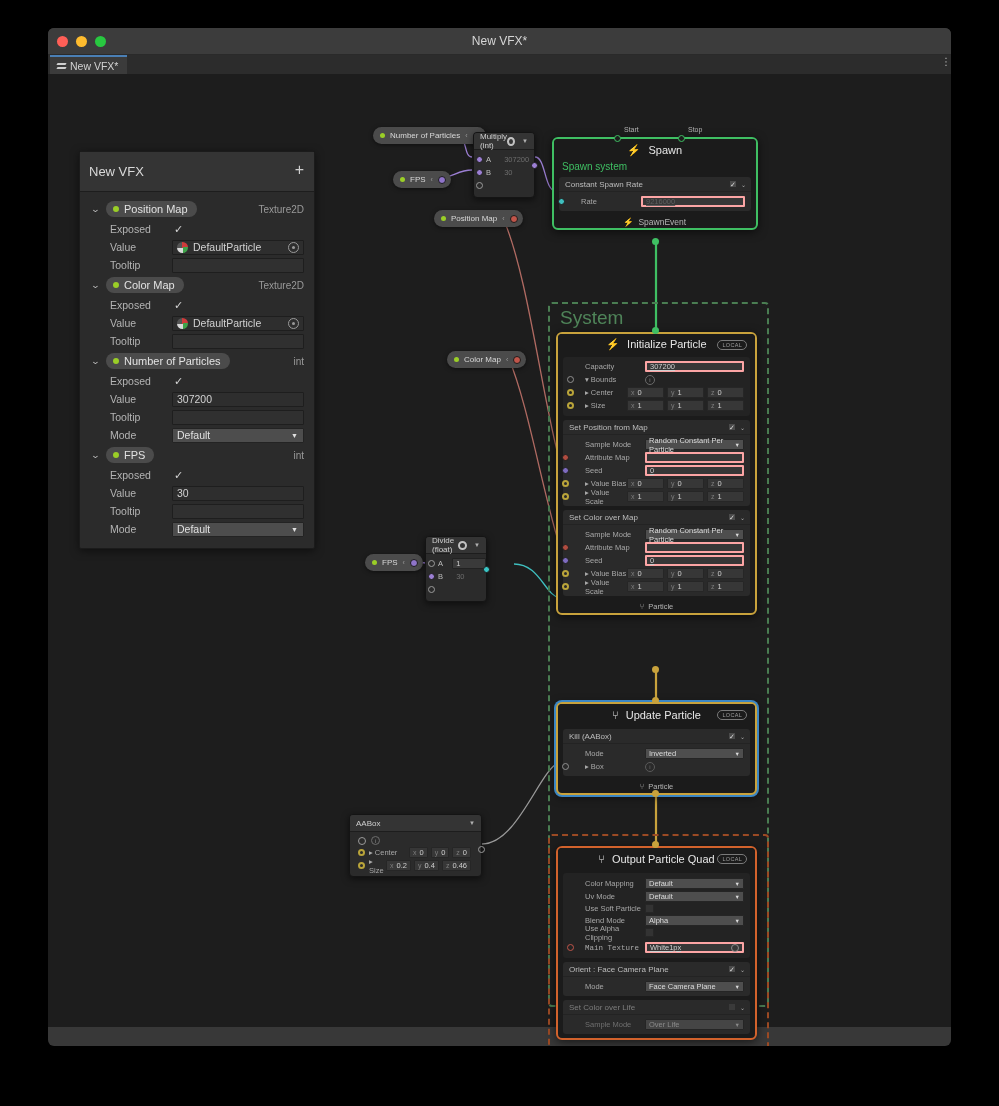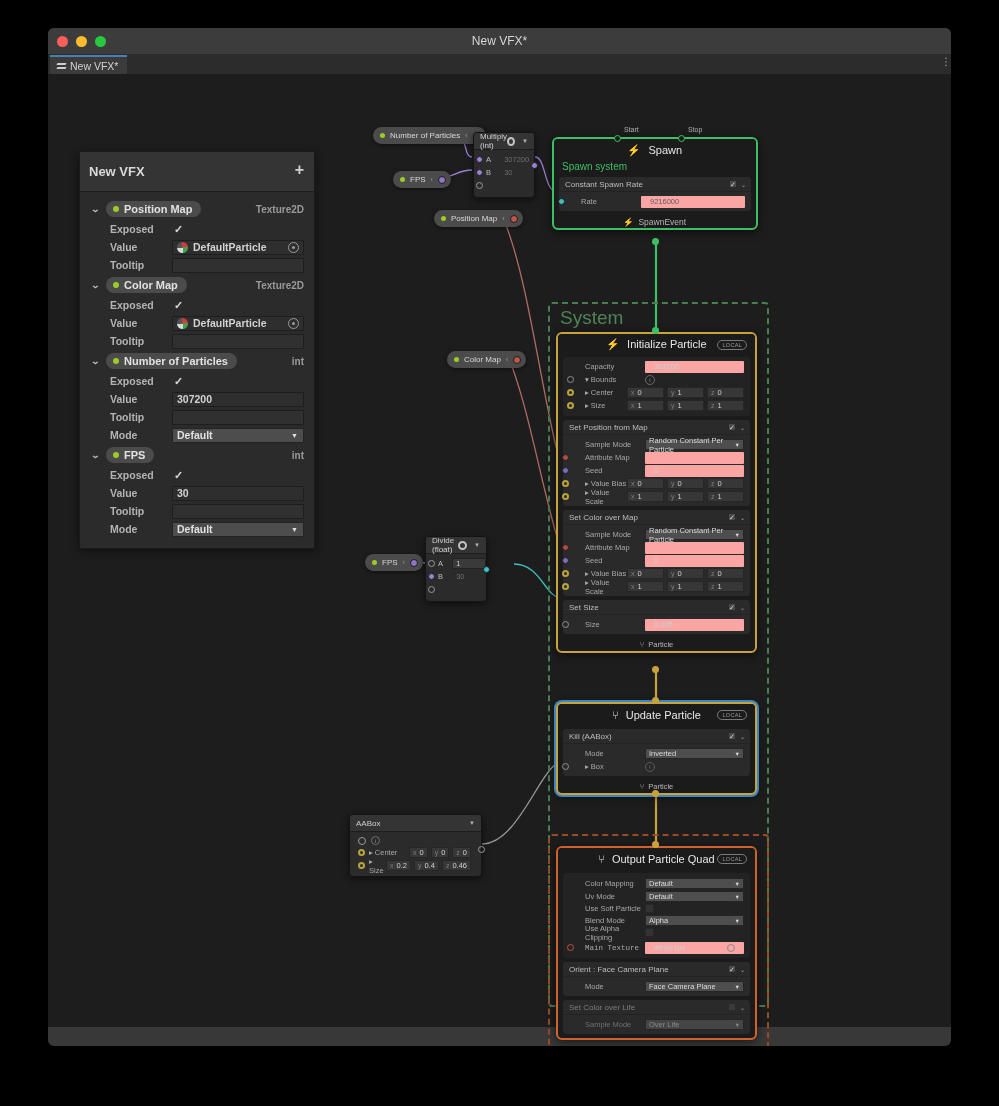--- a/index.html
+++ b/index.html
@@ -81,21 +81,20 @@
     background: #1d1d1d;
   }
   
   .blackboard {
     position: absolute; left: 31px; top: 77px;
     width: 236px;
     background: #2b2b2b;
     border: 1px solid #1b1b1b;
     border-radius: 2px;
     box-shadow: 0 2px 8px rgba(0,0,0,.5);
-    font-weight: bold;
   }
   .bb-header {
     position: relative; height: 40px;
     background: #343434;
     border-bottom: 1px solid #1d1d1d;
     display: flex; align-items: center;
   }
   .bb-title { font-size: 13px; color: #d9d9d9; margin-left: 9px; }
   .bb-plus {
     position: absolute; right: 10px; top: 10px;
@@ -255,23 +254,23 @@
     border-radius: 1px; color: #ddd; font-size: 7px; line-height: 7px; text-align: center;
   }
   .blkcheck.off { color: transparent; background: #3a3a3a; }
   .blk-row {
     display: flex; align-items: center; height: 13px; padding: 0 6px 0 8px;
     position: relative; font-size: 7.5px; color: #a7a7a7;
   }
   .blk-row .rl { width: 74px; padding-left: 14px; }
   .blk-row .rl.nopad { padding-left: 0; }
   .fld {
-    flex: 1; height: 11px; background: #373737; border: 6px solid #fca5a5;
+    flex: 1; height: 11px; background: #373737; border: 2px solid #fca5a5;
     border-radius: 1px; font-size: 7.5px; color: #cfcfcf;
-    display: flex; align-items: center; padding: 0 3px;
+    display: flex; align-items: center; padding: 0 3px; text-decoration: underline;
   }
   .fld.dim { color: #5f5f5f; }
   .sel {
     flex: 1; height: 11px; background: #4e4e4e; border: 1px solid #252525;
     border-radius: 1px; font-size: 7.5px; color: #dcdcdc;
     display: flex; align-items: center; padding: 0 3px; position: relative;
   }
   .sel.dim { color: #8b8b8b; background: #454545; }
   .sel .dn { position: absolute; right: 3px; font-size: 5.5px; }
   .vec { display: flex; flex: 1; gap: 3px; }
@@ -811,34 +810,20 @@
                 </span>
               <span class="vcell">
                   <span class="ax">z</span>
                   <span>1</span>
                 </span>
             </span>
           </div>
         </div>
 
 
-        <div class="block">
-          <div class="block-head">
-            <span>Set Size</span>
-            <span class="bh-right">
-              <span class="blkcheck">✓</span>
-              <span class="dncaret">⌄</span>
-            </span>
-          </div>
-          <div class="blk-row" style="margin-top:3px;">
-            <span class="lport hollow" style="top:3px;"></span>
-            <span class="rl">Size</span>
-            <span class="fld">0.005</span>
-          </div>
-        </div>
       </div>
       <div class="ctx-foot">
         <span>⑂</span>
         <span>Particle</span>
       </div>
     </div>
     <div class="flowdot" style="left:604px; top:253px; background:#3fbf63;"></div>
     <div class="flowdot" style="left:604px; top:592px; background:#c8a23c;"></div>
 
     <div class="ctxbox" style="left:508px; top:628px; width:201px; border:2px solid #c8a23c; box-shadow:0 0 0 2px #3b86c4, 0 2px 10px rgba(0,0,0,.6);">

